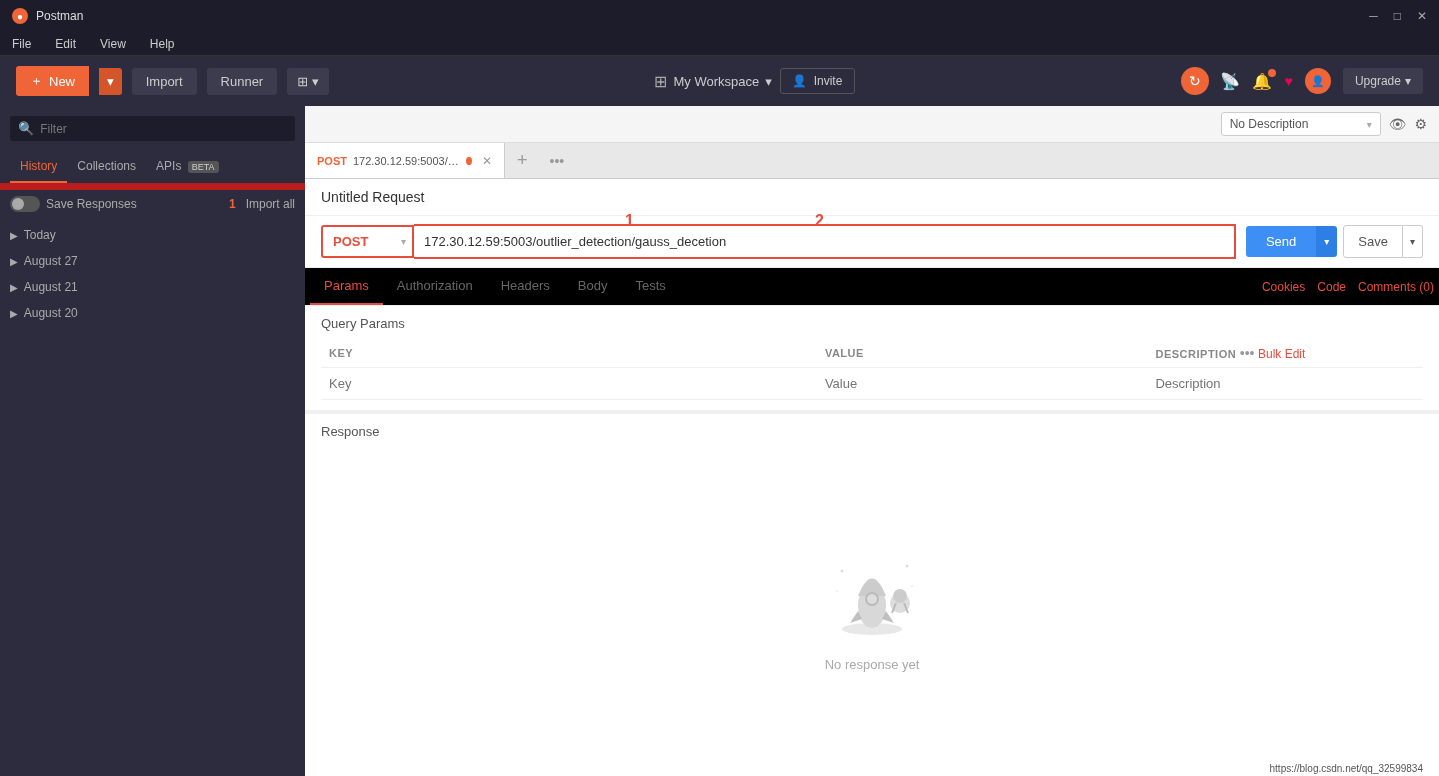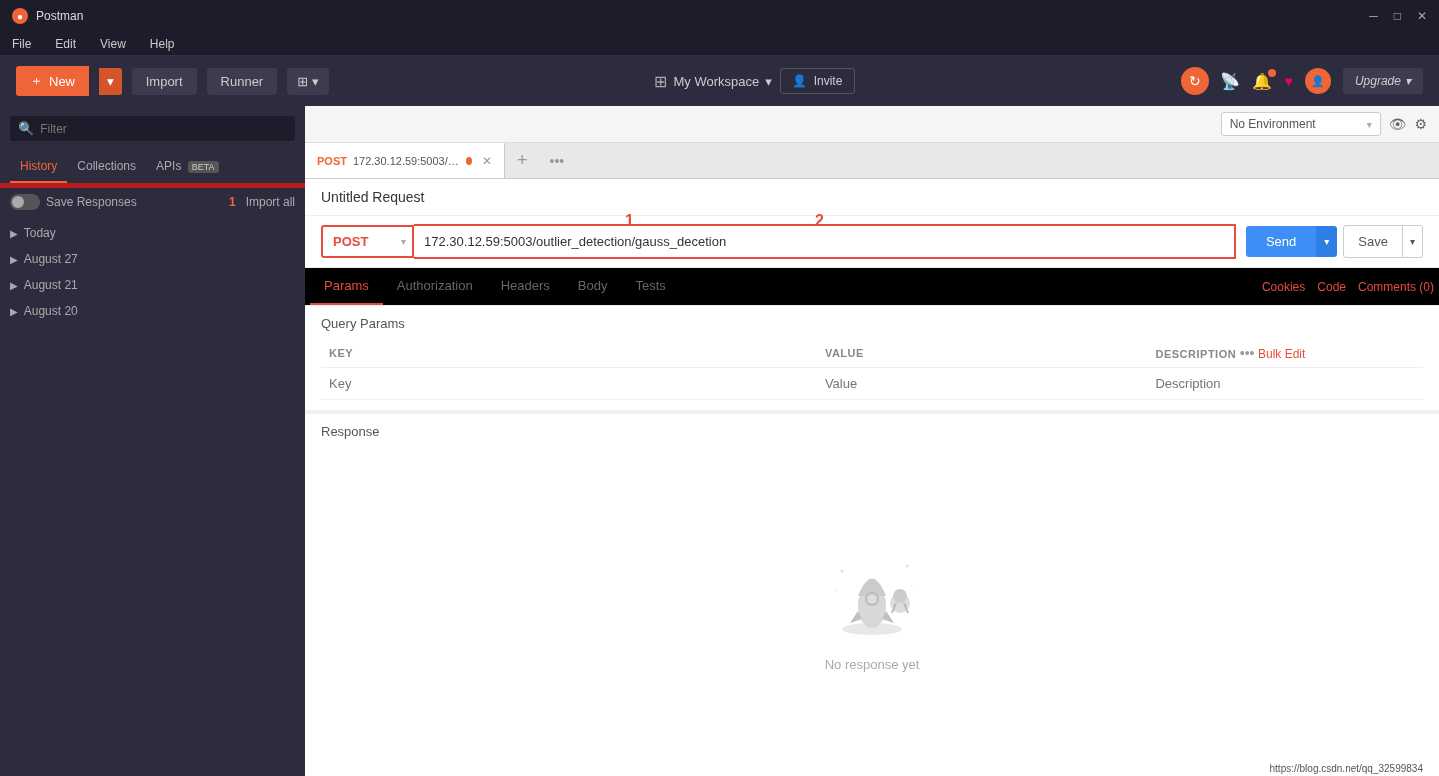--- a/index.html
+++ b/index.html
@@ -127,21 +127,20 @@
       background: #3c3c4e;
       color: #ccc;
       border: none;
       border-radius: 3px;
       padding: 6px 12px;
       font-size: 12px;
       cursor: pointer;
       display: flex;
       align-items: center;
       gap: 4px;
-      font-style: italic;
     }
     .heart-icon { color: #e05; font-size: 14px; }
     .bell-icon { position: relative; }
     .bell-badge { position: absolute; top: -3px; right: -3px; width: 8px; height: 8px; background: #ef6537; border-radius: 50%; }
     .profile-icon { width: 26px; height: 26px; background: #ef6537; border-radius: 50%; display: flex; align-items: center; justify-content: center; color: white; font-size: 11px; }
 
     
     .main-layout {
       display: flex;
       height: calc(776px - 32px - 24px - 50px);
@@ -172,21 +171,21 @@
       background: transparent;
       border: none;
       outline: none;
       color: #aaa;
       font-size: 12px;
       width: 100%;
     }
     .search-input-wrap input::placeholder { color: #777; }
     .sidebar-tabs {
       display: flex;
-      border-bottom: 5px solid #b91c1c;
+      border-bottom: 7px solid #b91c1c;
       padding: 0 10px;
       align-items: flex-end;
     }
     .sidebar-tab {
       padding: 8px 10px;
       color: #aaa;
       font-size: 12px;
       cursor: pointer;
       border-bottom: 2px solid transparent;
     }
@@ -590,21 +589,21 @@
           <span>August 20</span>
         </div>
       </div>
     </div>
   </div>
 
   <div class="content-area">
 
     <div class="env-bar">
       <div class="env-select-wrap">
-        <span class="env-select-text">No Environment</span>
+        <span class="env-select-text">No Description</span>
         <span class="env-arrow">▾</span>
       </div>
       <button class="env-icon-btn">👁</button>
       <button class="env-icon-btn">⚙</button>
     </div>
 
     <div class="tab-bar">
       <div class="request-tab">
         <span class="tab-method">POST</span>
         <span class="tab-url">172.30.12.59:5003/outlier_det...</span>

